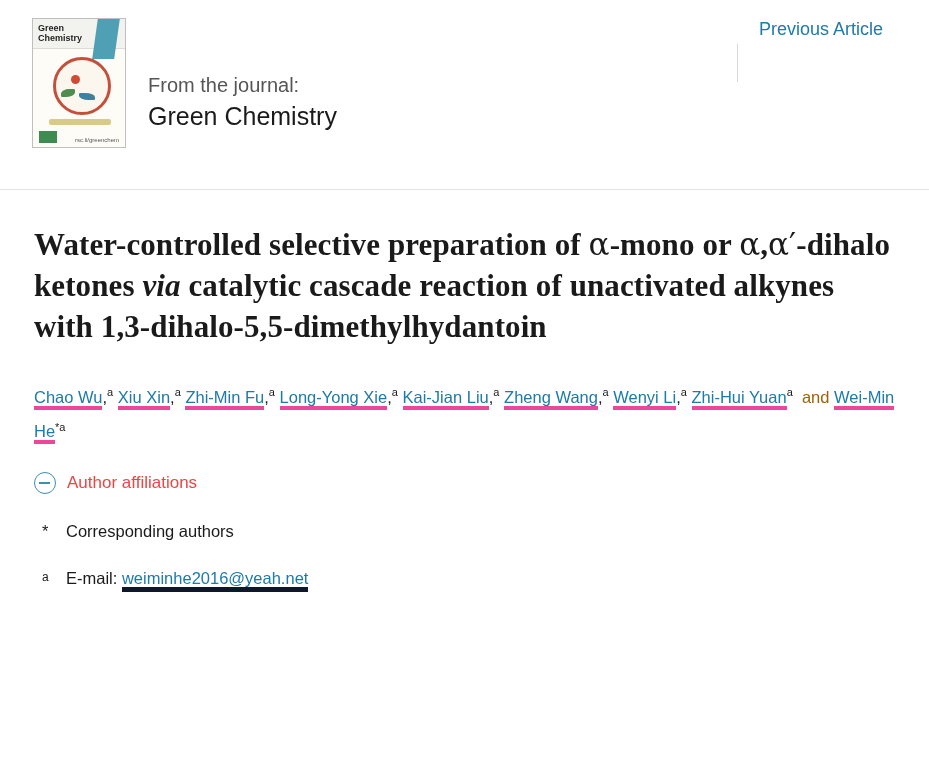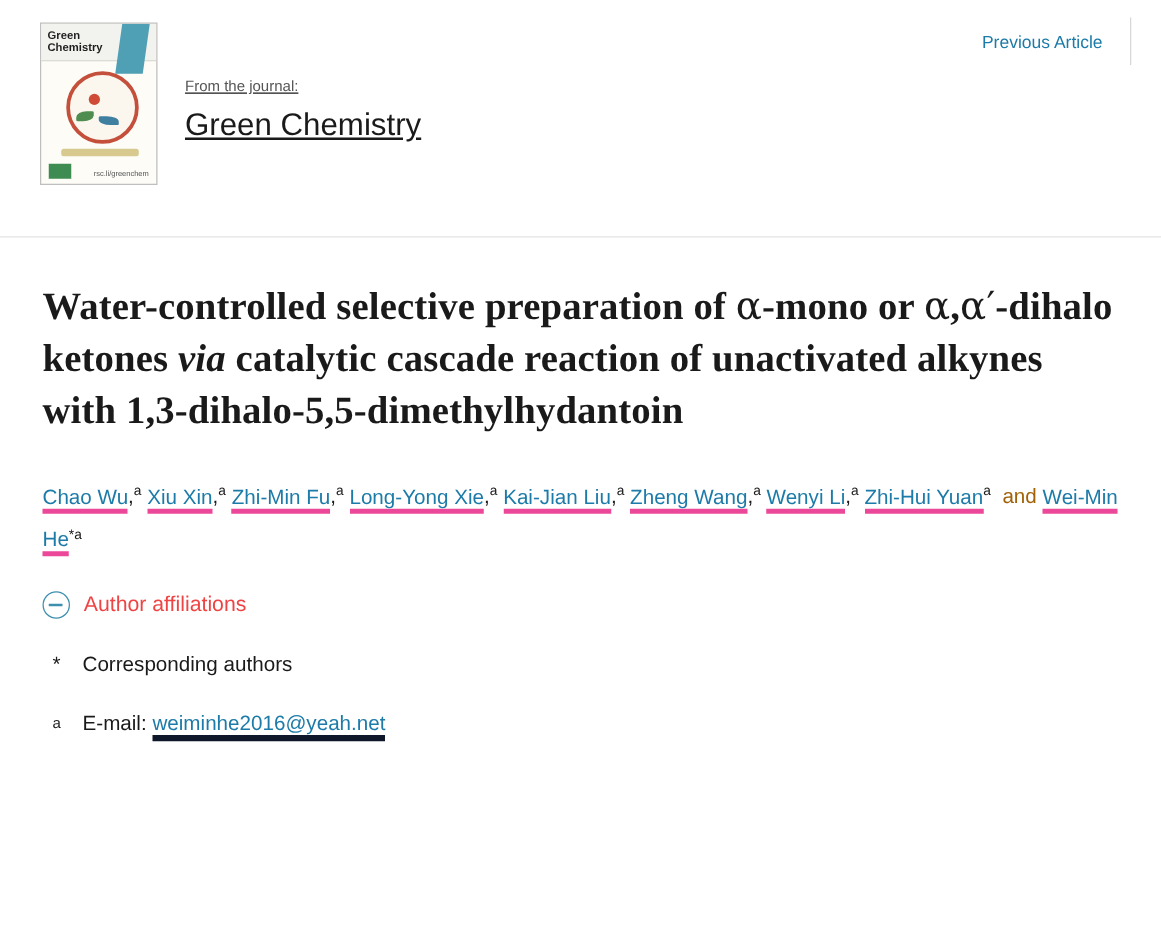--- a/index.html
+++ b/index.html
@@ -21,42 +21,42 @@
     position: relative;
     height: 190px;
     border-bottom: 1px solid #e3e3e3;
   }
 
   .nav-links {
     position: absolute;
     top: 14px;
     right: 24px;
     display: flex;
-    align-items: center;
-    font-size: 14px;
+    align-items: flex-start;
+    font-size: 18px;
+    flex-direction: column;
   }
   .nav-link {
     color: #1c7ba8;
     padding: 0 22px;
     line-height: 30px;
     cursor: pointer;
   }
   .nav-sep {
     width: 1px;
     height: 38px;
     background: #d8d8d8;
   }
 
   .journal-block {
     position: absolute;
     top: 18px;
     left: 32px;
     display: flex;
-    align-items: flex-start;
-    text-decoration: underline;
+    align-items: center;
   }
 
   .cover {
     width: 94px;
     height: 130px;
     border: 1px solid #bfbfbf;
     background: #fdfcf7;
     position: relative;
     overflow: hidden;
     flex: none;
@@ -146,21 +146,21 @@
     right: 6px;
     font-size: 6px;
     color: #555;
   }
 
   .journal-text {
     margin-left: 22px;
     padding-top: 40px;
   }
   .journal-from {
-    font-size: 12px;
+    font-size: 20px;
     color: #555;
     line-height: 22px;
   }
   .journal-name {
     font-size: 25px;
     color: #1a1a1a;
     line-height: 34px;
     margin-top: 3px;
   }
 

